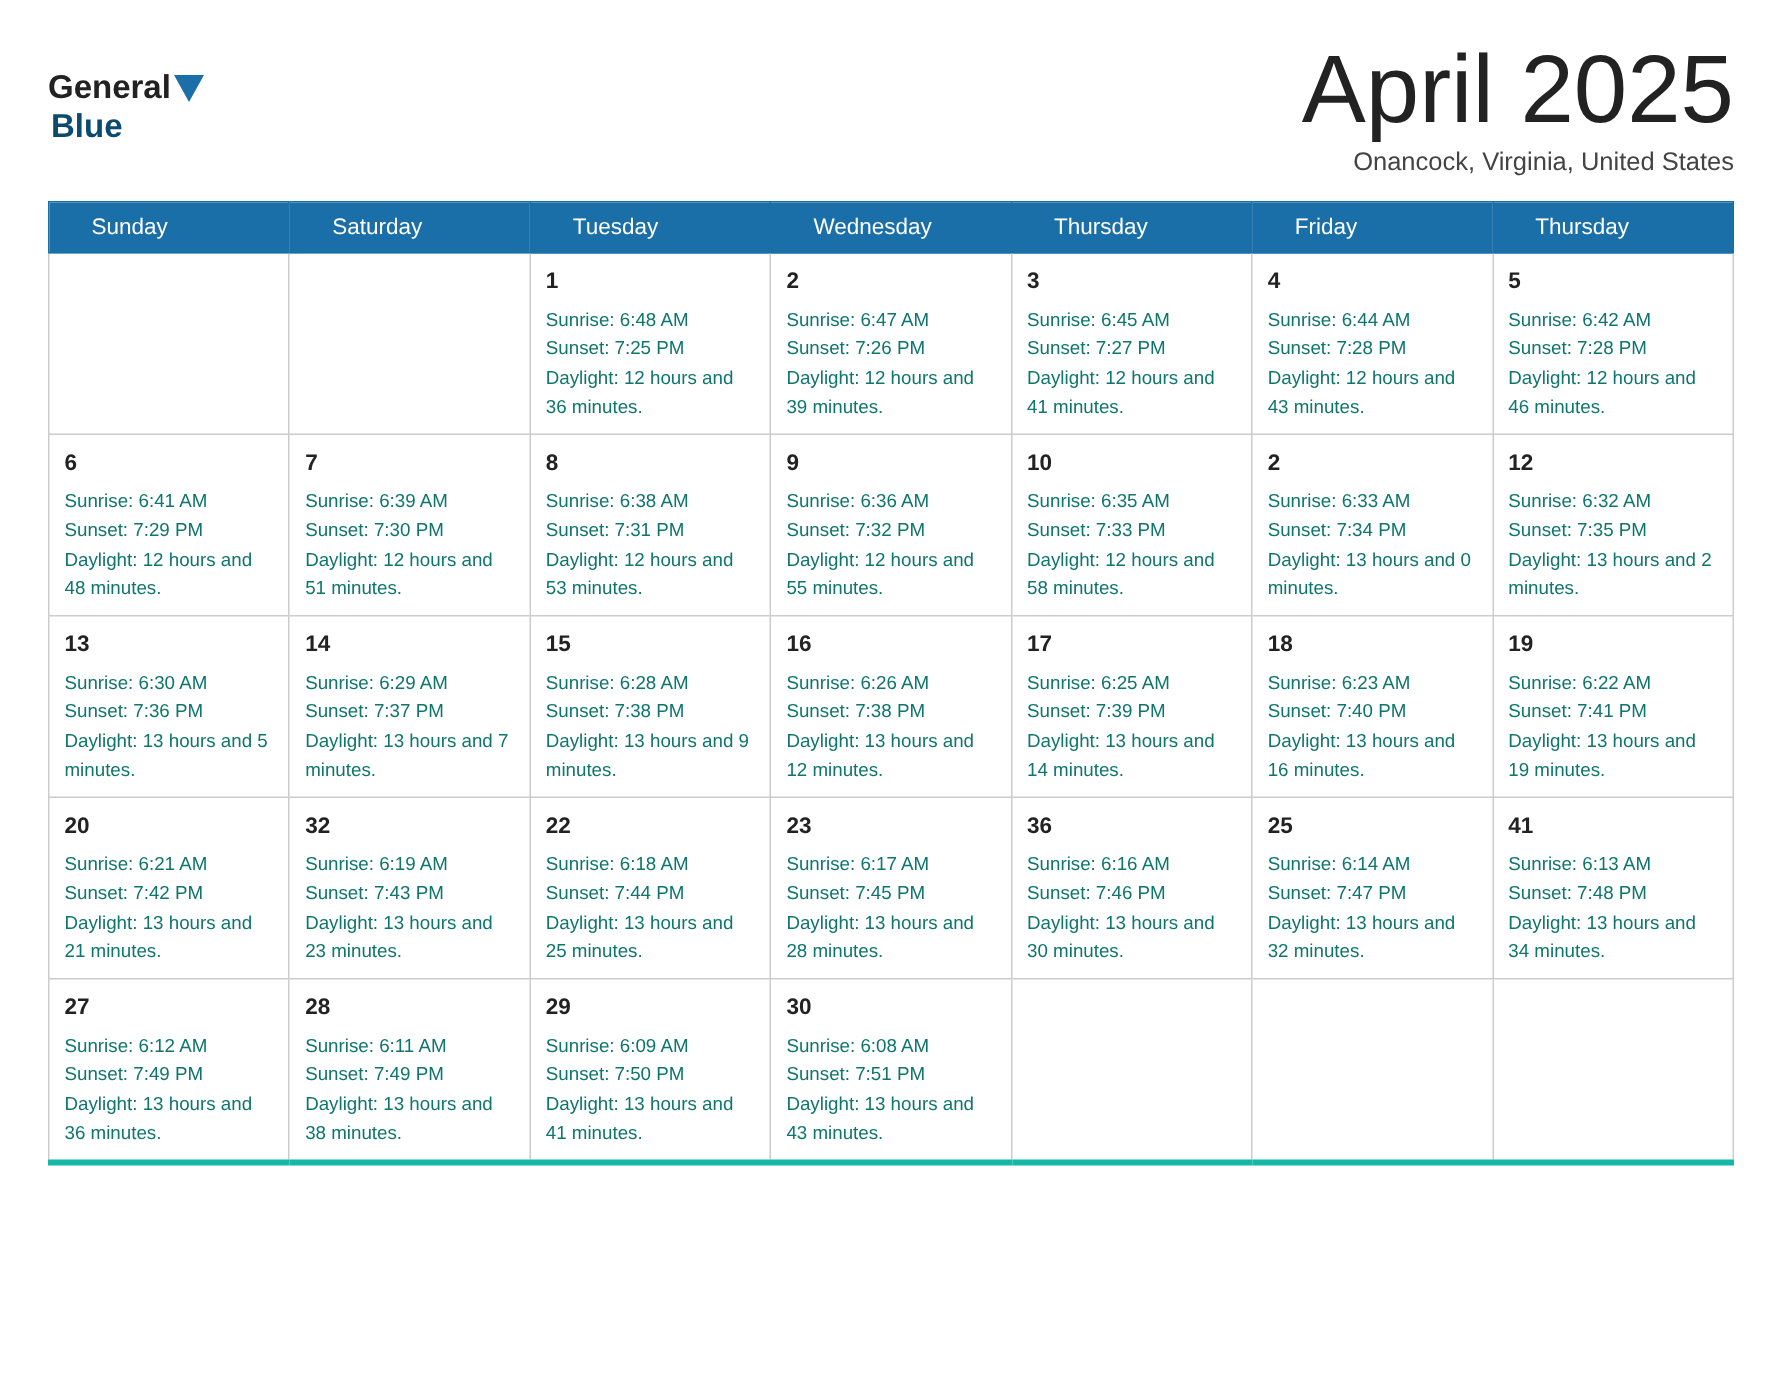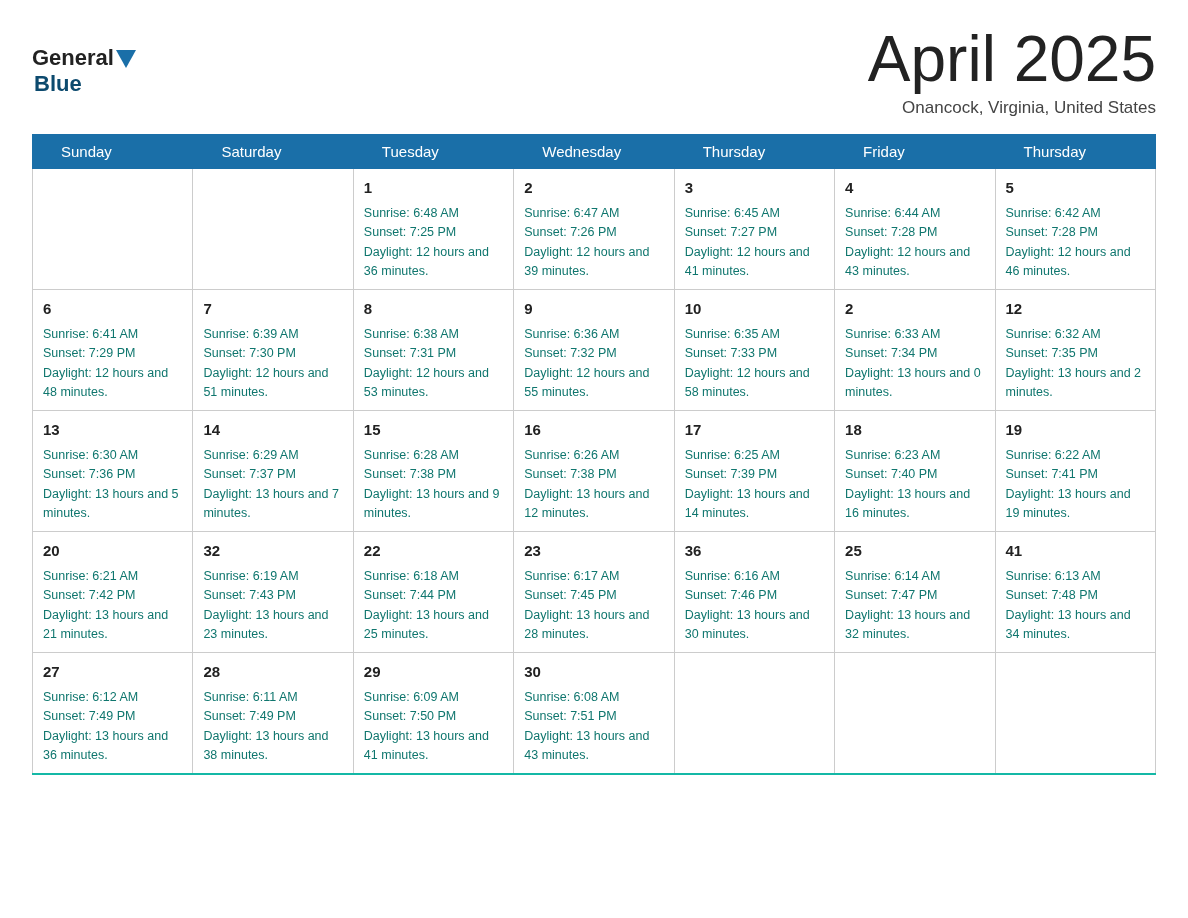--- a/index.html
+++ b/index.html
@@ -96,21 +96,21 @@
       color: #0f766e;
       line-height: 1.55;
     }
     .empty-cell {
       background: #fff;
     }
     tbody tr td {
       border-bottom: 2px solid #aaa;
     }
     tbody tr:last-child td {
-      border-bottom: 2px solid #14b8a6;
+      border-bottom: 4px solid #14b8a6;
     }
   </style>
 </head>
 <body>
 
 <div class="header-row">
   <div class="logo">
     <div class="logo-top">
       <span class="general">General</span>
       <span class="logo-arrow"></span>

